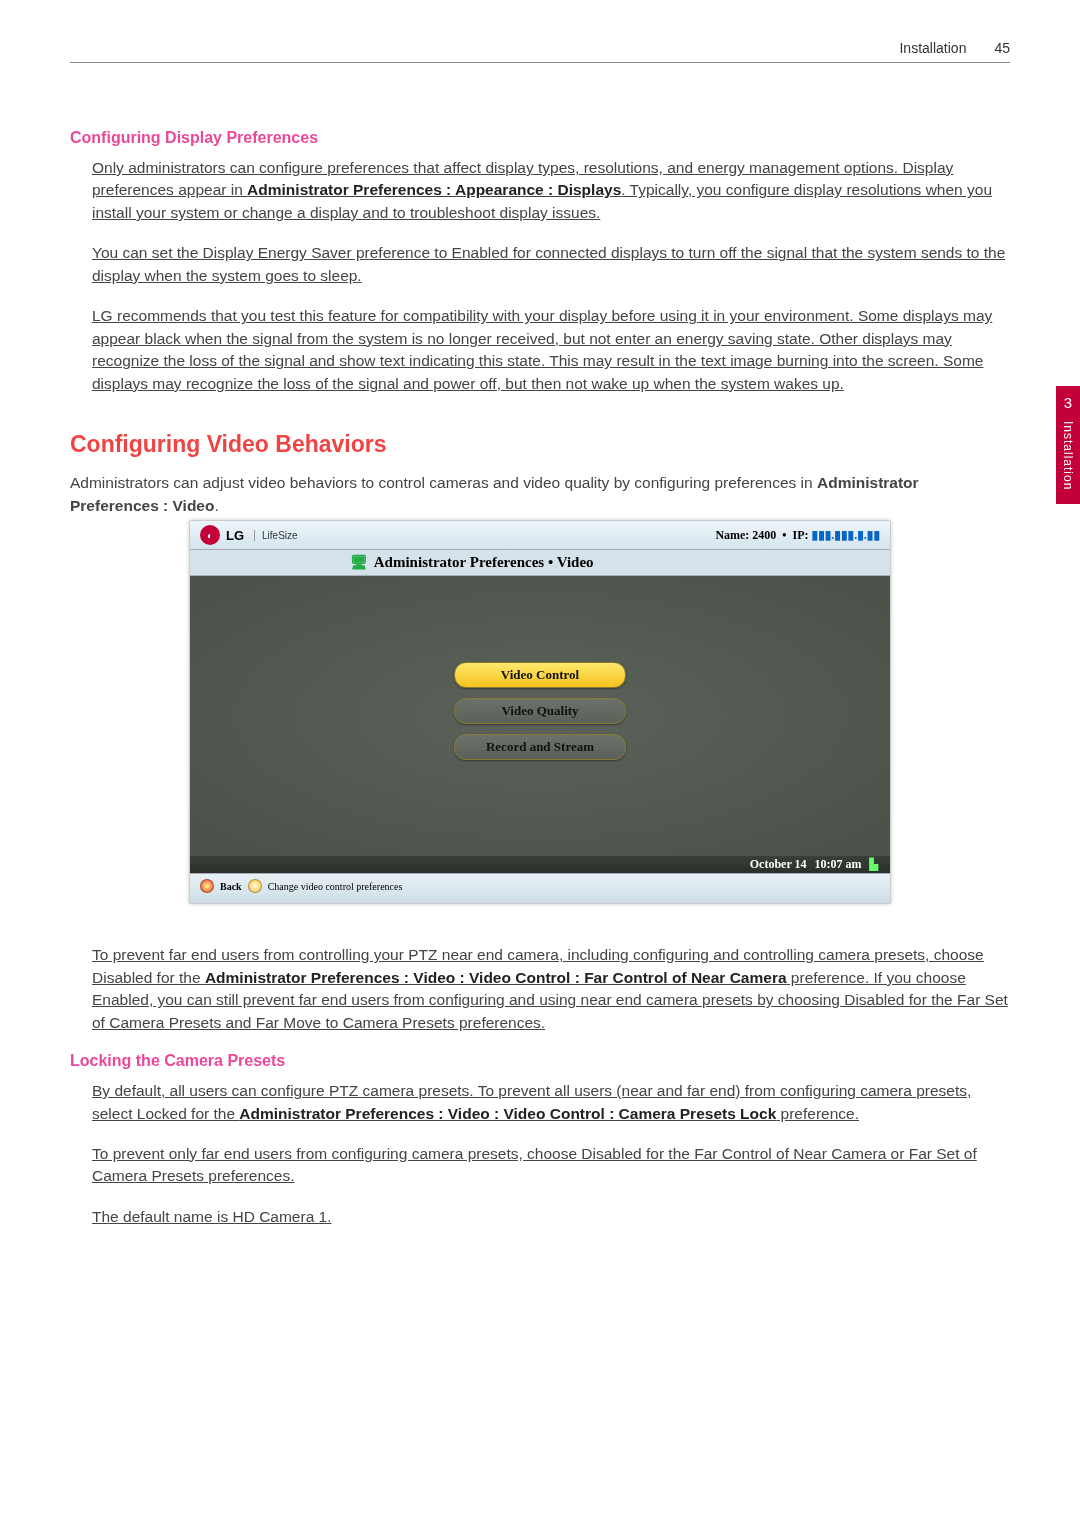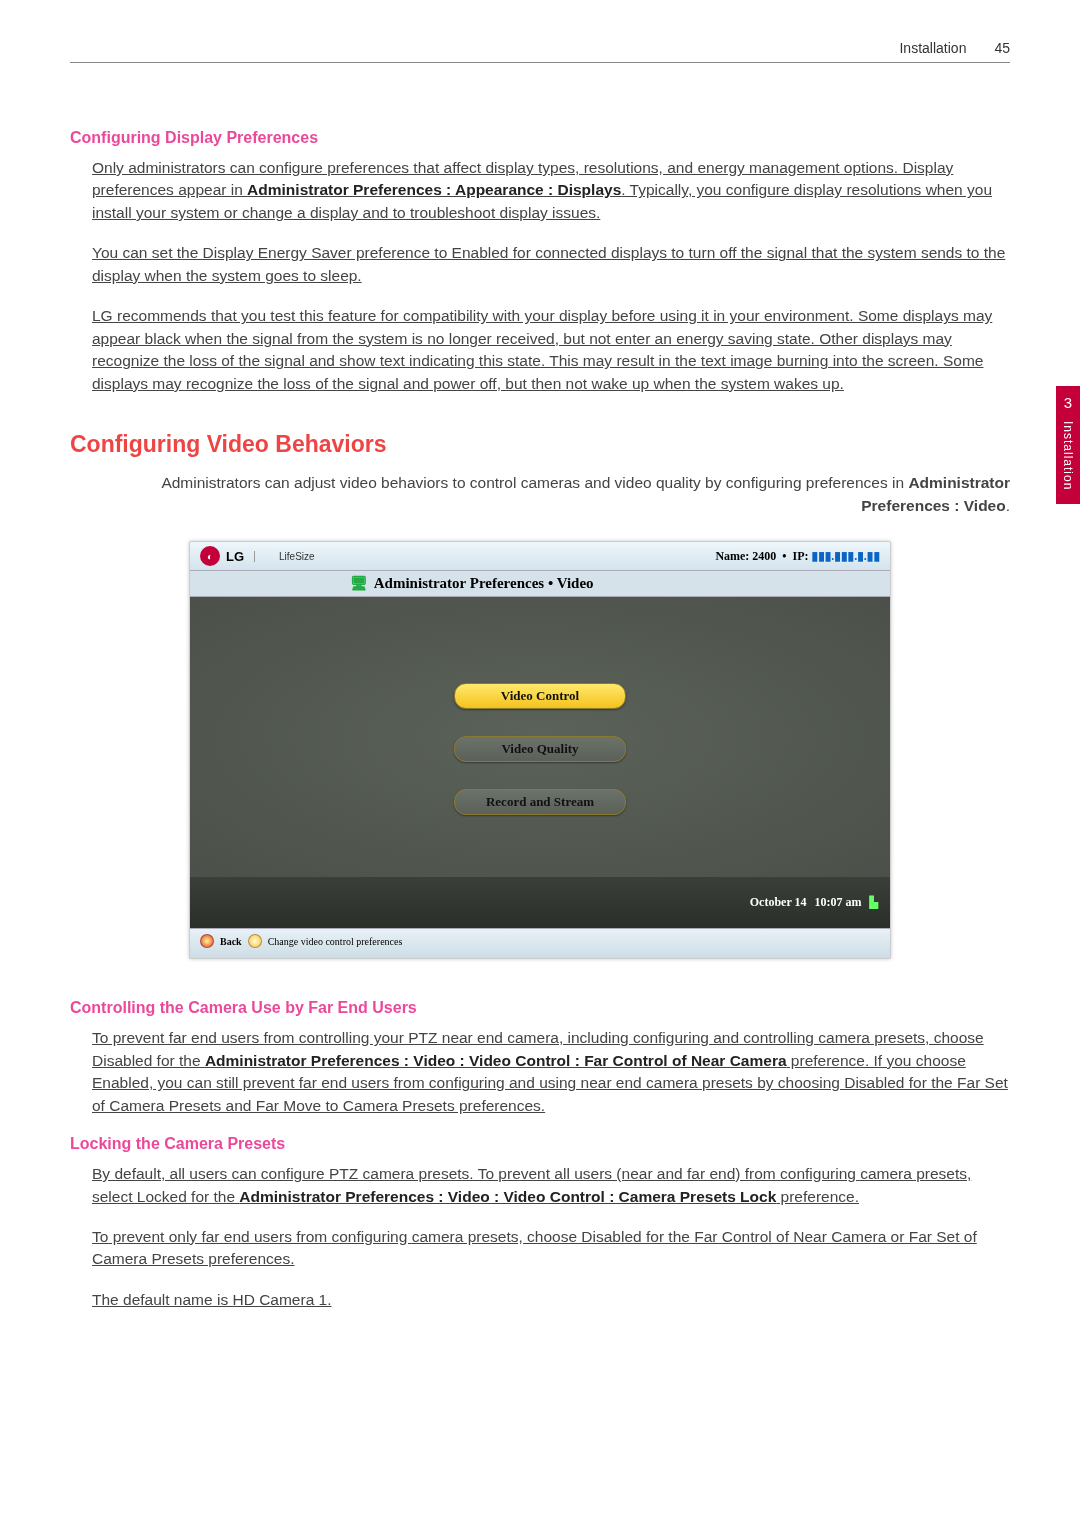--- a/index.html
+++ b/index.html
@@ -48,22 +48,21 @@
     font-weight: 700;
     font-size: 23px;
     color: #ef4444;
     margin-top: 36px;
     margin-bottom: 14px;
   }
   .intro {
     font-size: 15.5px;
     line-height: 1.45;
     color: #444;
-    margin-bottom: 24px;
-    text-align: right;
+    margin-bottom: 3px;
   }
 
   
   .side-tab {
     position: absolute;
     right: 0;
     top: 386px;
     width: 24px;
     height: 110px;
     background: #C4003A;
@@ -91,21 +90,21 @@
     display: flex;
     justify-content: space-between;
     align-items: center;
     background: linear-gradient(#edf6fb, #d4e4ed);
     padding: 4px 10px;
     font-size: 13px;
     color: #000;
   }
   .lg-logo { display: flex; align-items: center; gap: 6px; font-weight: bold; font-family: Arial, sans-serif; }
   .lg-circle { width: 20px; height: 20px; border-radius: 50%; background:#c4003a; color:#fff; display:flex; align-items:center; justify-content:center; font-size:10px; }
-  .lifesize { font-size: 10px; font-weight: normal; color:#333; border-left:1px solid #999; padding-left:24px; margin-left:4px;}
+  .lifesize { font-size: 10px; font-weight: normal; color:#333; border-left:1px solid #999; padding-left:7px; margin-left:4px;}
   .name-ip { font-weight:bold; font-size:12px;text-align:center; }
   .name-ip .ip { color:#0a64c4; }
   .ss-breadcrumb {
     background:#d6e2e9;
     padding:4px 0 4px 160px;
     font-size:15px;
     font-weight:bold;
     color:#000;
     display:flex;
     align-items:center;
@@ -119,42 +118,42 @@
     background:#585f56;
     background-image: radial-gradient(rgba(255,255,255,.02), rgba(0,0,0,.15));
   }
   .menu-stack {
     position:absolute;
     left:50%;
     top:86px;
     transform:translateX(-50%);
     display:flex;
     flex-direction:column;
-    gap:27px;
+    gap:10px;
   }
   .menu-btn {
     width:170px;
     padding:4px 0;
     text-align:center;
     border:1px solid #8a7a30;
     border-radius:12px;
     font-size:13px;
     font-weight:bold;
     background:linear-gradient(#6b7269,#5b6159);
     color:#111;
     box-shadow:0 1px 2px rgba(0,0,0,.4);
   }
   .menu-btn.selected { background:linear-gradient(#ffe96b,#f5c21e); }
   .ss-statusbar {
     background:linear-gradient(#3a3f39,#2b2f2a);
     color:#fff;
     font-size:12px;
     font-weight:bold;
     text-align:right;
-    padding:18px 12px;
+    padding:1px 12px;
     display:flex;
     justify-content:flex-end;
     gap:8px;
     align-items:center;
   }
   .net-icon { color:#6f6; font-size:11px; }
   .ss-footer {
     background:linear-gradient(#e8f1f6,#cdddE6);
     padding:5px 10px 10px 10px;
     font-size:10px;
@@ -227,21 +226,20 @@
       <span class="net-icon">▙</span>
     </div>
     <div class="ss-footer">
       <span class="dot red"></span>
       <b>Back</b>
       <span class="dot yellow"></span>
       <span>Change video control preferences</span>
     </div>
   </div>
 
-  <div class="section-sub">Controlling the Camera Use by Far End Users</div>
   <div class="body-block">
     <span>To prevent far end users from controlling your PTZ near end camera, including configuring and controlling camera presets, choose Disabled for the </span><b>Administrator Preferences : Video : Video Control : Far Control of Near Camera</b><span> preference. If you choose Enabled, you can still prevent far end users from configuring and using near end camera presets by choosing Disabled for the Far Set of Camera Presets and Far Move to Camera Presets preferences.</span>
   </div>
 
   <div class="section-sub">Locking the Camera Presets</div>
   <div class="body-block">
     <span>By default, all users can configure PTZ camera presets. To prevent all users (near and far end) from configuring camera presets, select Locked for the </span><b>Administrator Preferences : Video : Video Control : Camera Presets Lock</b><span> preference.</span>
   </div>
   <div class="body-block">To prevent only far end users from configuring camera presets, choose Disabled for the Far Control of Near Camera or Far Set of Camera Presets preferences.</div>
 

